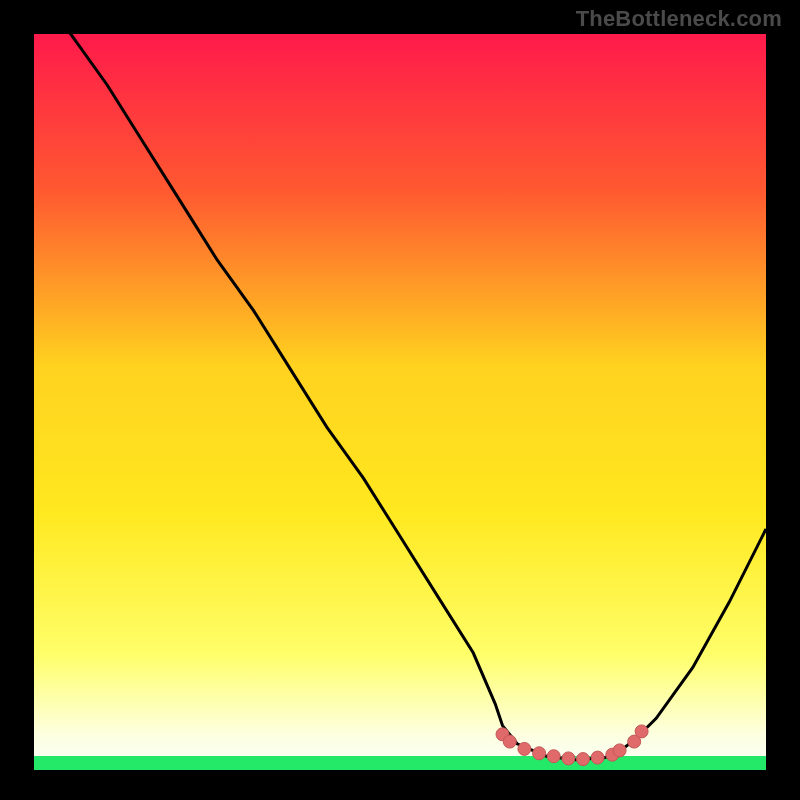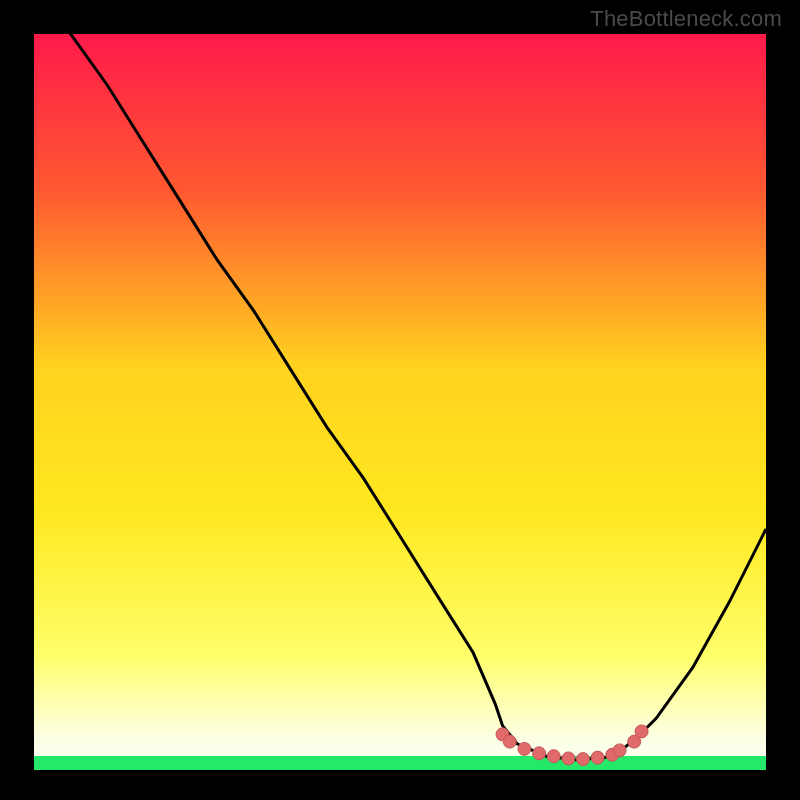--- a/index.html
+++ b/index.html
@@ -16,21 +16,21 @@
     width: 800px;
     height: 800px;
     background: #000;
   }
   .watermark {
     position: absolute;
     top: 6px;
     right: 18px;
     color: #4a4a4a;
     font-size: 22px;
-    font-weight: 400;
+    font-weight: 700;
     letter-spacing: 0.2px;
     user-select: none;
   }
   svg {
     display: block;
   }
 </style>
 </head>
 <body>
 

